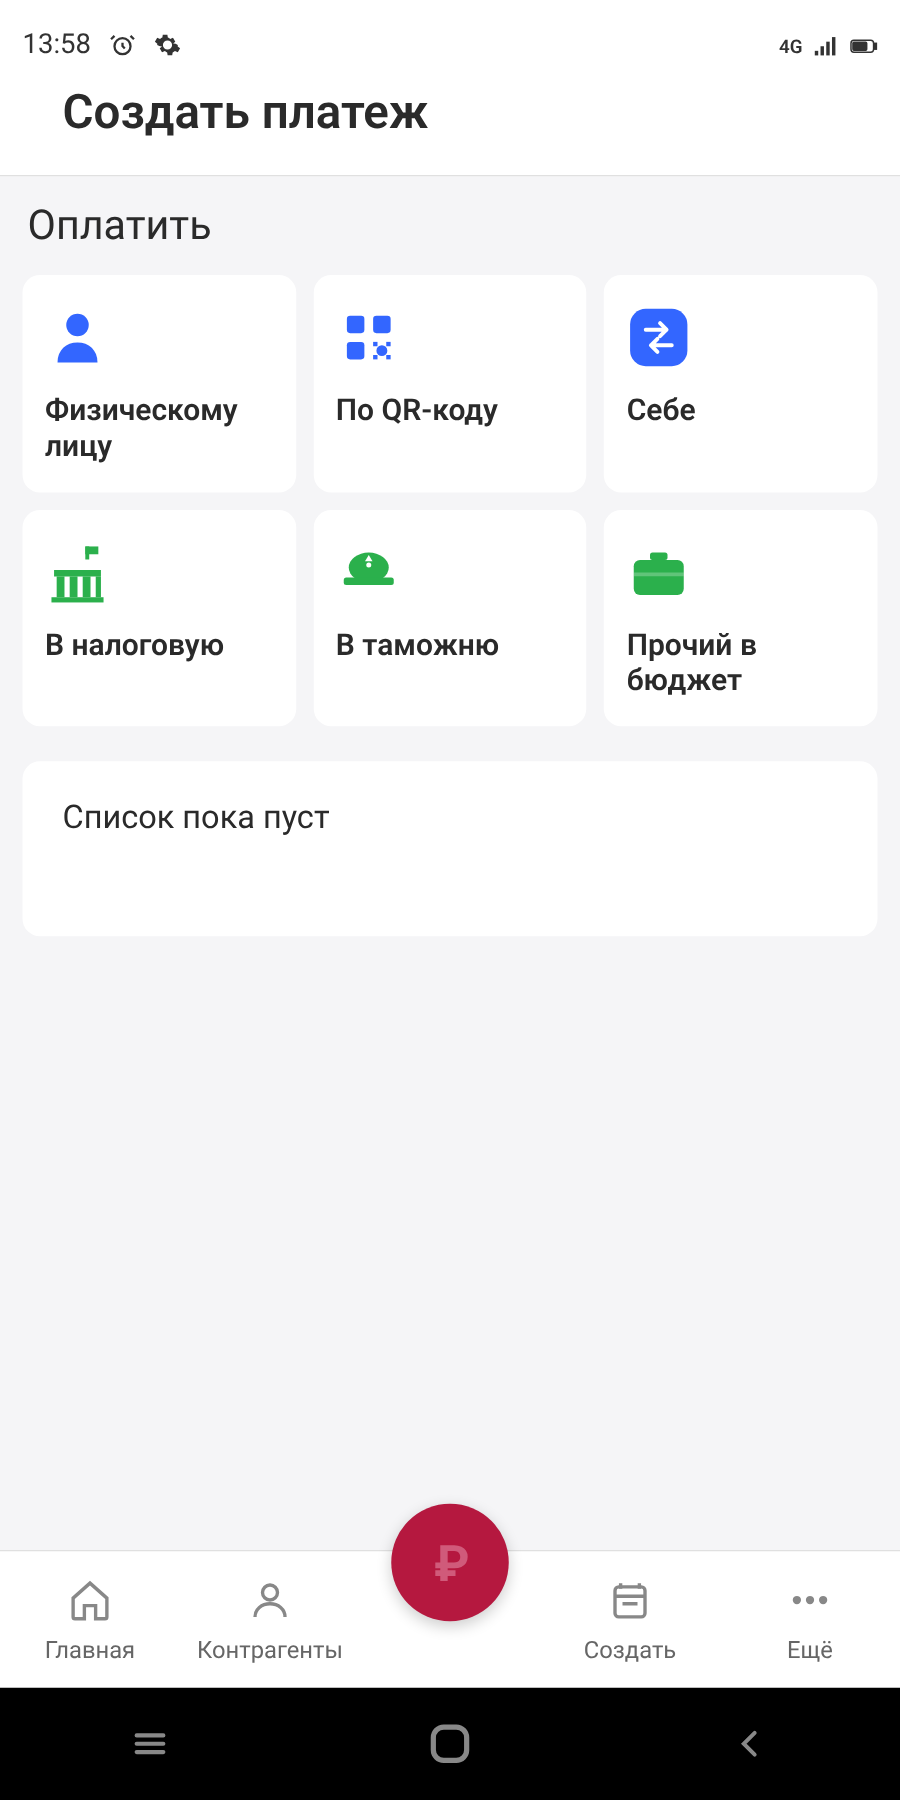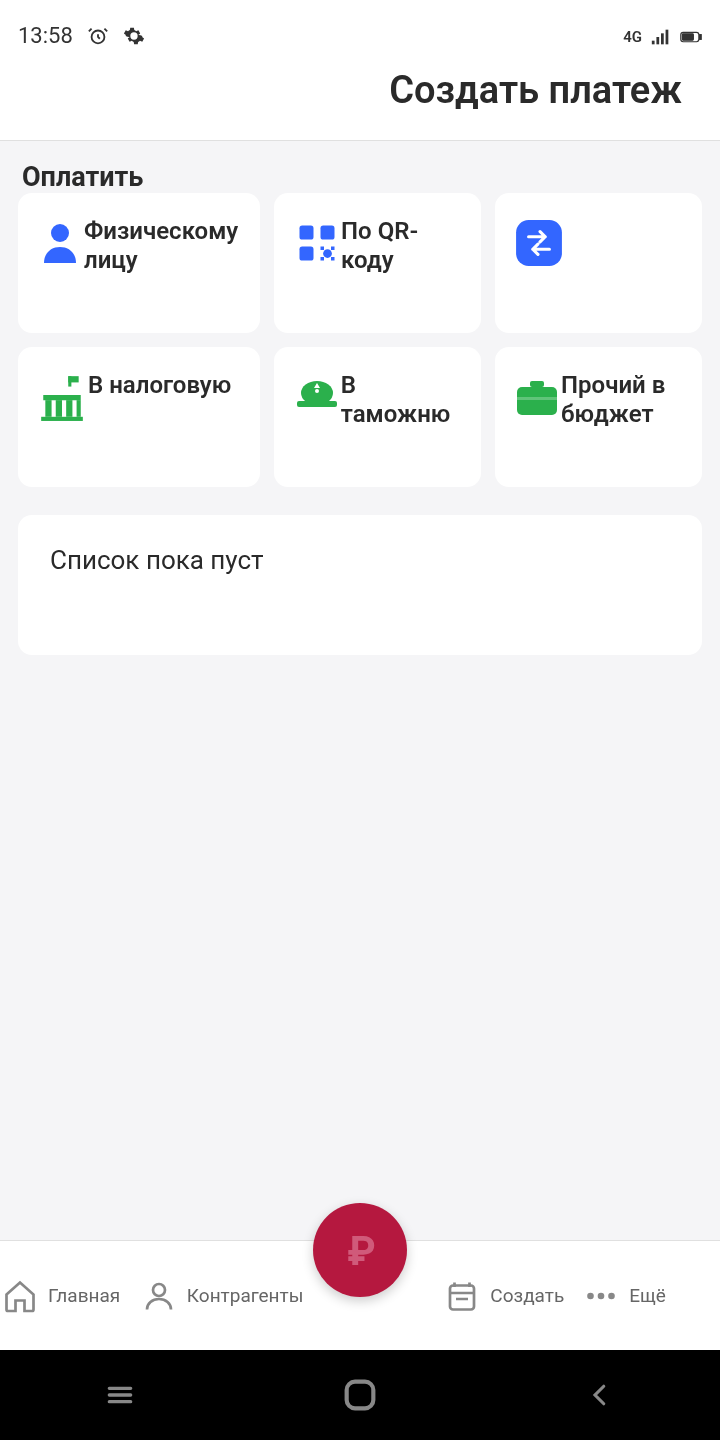--- a/index.html
+++ b/index.html
@@ -3,37 +3,37 @@
   <meta charset="utf-8">
   <style>
     * { margin: 0; padding: 0; box-sizing: border-box; font-family: -apple-system, BlinkMacSystemFont, 'Segoe UI', Roboto, sans-serif; }
     body { width: 720px; height: 1440px; background: #f5f5f7; display: flex; flex-direction: column; }
     
     .status-bar { height: 48px; background: #fff; display: flex; align-items: flex-end; padding: 0 18px; justify-content: space-between; font-size: 22px; color: #333; }
     .status-left { display: flex; align-items: center; gap: 14px; }
     .status-right { display: flex; align-items: center; gap: 8px; }
     .status-icon { width: 22px; height: 22px; display: flex; align-items: center; justify-content: center; }
     
-    .header { background: #fff; padding: 20px 38px 28px; border-bottom: 1px solid #e0e0e0; text-align: right; }
+    .header { background: #fff; padding: 20px 50px 28px; border-bottom: 1px solid #e0e0e0; }
     .header-title { font-size: 38px; font-weight: 600; color: #2a2a2a; }
     
     .content { flex: 1; padding: 20px 18px; overflow-y: auto; }
-    .section-title { font-size: 27px; font-weight: 700; color: #2a2a2a; padding-left: 4px; }
+    .section-title { font-size: 33px; font-weight: 400; color: #2a2a2a; margin-bottom: 20px; padding-left: 4px; }
     
     .grid { display: grid; grid-template-columns: repeat(3, 1fr); gap: 14px; margin-bottom: 28px; }
-    .card { background: #fff; border-radius: 14px; padding: 24px 18px 22px; min-height: 140px; display: flex; cursor: pointer; }
+    .card { background: #fff; border-radius: 14px; padding: 24px 18px 22px; min-height: 140px; display: flex; flex-direction: column; cursor: pointer; }
     .card-icon { width: 52px; height: 52px; margin-bottom: 18px; display: flex; align-items: center; justify-content: center; }
     .card-label { font-size: 24px; font-weight: 600; color: #2a2a2a; line-height: 1.2; }
     
     .recent-box { background: #fff; border-radius: 14px; padding: 30px 32px 80px; }
     .recent-title { font-size: 30px; font-weight: 700; color: #2a2a2a; margin-bottom: 34px; }
     .recent-empty { text-align: left; font-size: 26px; color: #2a2a2a; }
     
     .bottom-nav { height: 110px; background: #fff; display: flex; align-items: center; justify-content: space-around; border-top: 1px solid #e0e0e0; position: relative; }
-    .nav-item { display: flex; flex-direction: row; align-items: center; gap: 8px; cursor: pointer; flex: 1; }
+    .nav-item { display: flex; flex-direction: column; align-items: center; gap: 8px; cursor: pointer; flex: 1; }
     .nav-icon { width: 40px; height: 40px; display: flex; align-items: center; justify-content: center; }
     .nav-label { font-size: 19px; color: #666; }
     .fab { position: absolute; top: -38px; left: 50%; transform: translateX(-50%); width: 94px; height: 94px; border-radius: 50%; background: #b5183f; display: flex; align-items: center; justify-content: center; cursor: pointer; box-shadow: 0 4px 12px rgba(0,0,0,0.2); }
     .fab-spacer { flex: 1; }
     
     .system-nav { height: 90px; background: #000; display: flex; align-items: center; justify-content: space-around; }
     .sys-btn { width: 60px; height: 60px; display: flex; align-items: center; justify-content: center; cursor: pointer; }
   </style>
 </head>
 <body>
@@ -107,20 +107,21 @@
       <div class="card-label">По QR-коду</div>
     </div>
 
     <div class="card">
       <div class="card-icon">
         <svg viewBox="0 0 48 48" width="50" height="50">
             <rect x="2" y="2" width="44" height="44" rx="12" fill="#3366ff"></rect>
             <path d="M14 18h16m0 0l-5-5m5 5l-5 5M34 30H18m0 0l5-5m-5 5l5 5" stroke="#fff" stroke-width="3" stroke-linecap="round" stroke-linejoin="round" fill="none"></path>
           </svg>
       </div>
+      <div class="card-label">Себе</div>
     </div>
 
     <div class="card">
       <div class="card-icon">
         <svg viewBox="0 0 48 48" width="50" height="50" fill="#2bb04c">
             <rect x="30" y="4" width="3" height="10"></rect>
             <rect x="30" y="4" width="10" height="6"></rect>
             <path d="M6 22h36v5H6z"></path>
             <rect x="8" y="27" width="6" height="16"></rect>
             <rect x="18" y="27" width="6" height="16"></rect>

